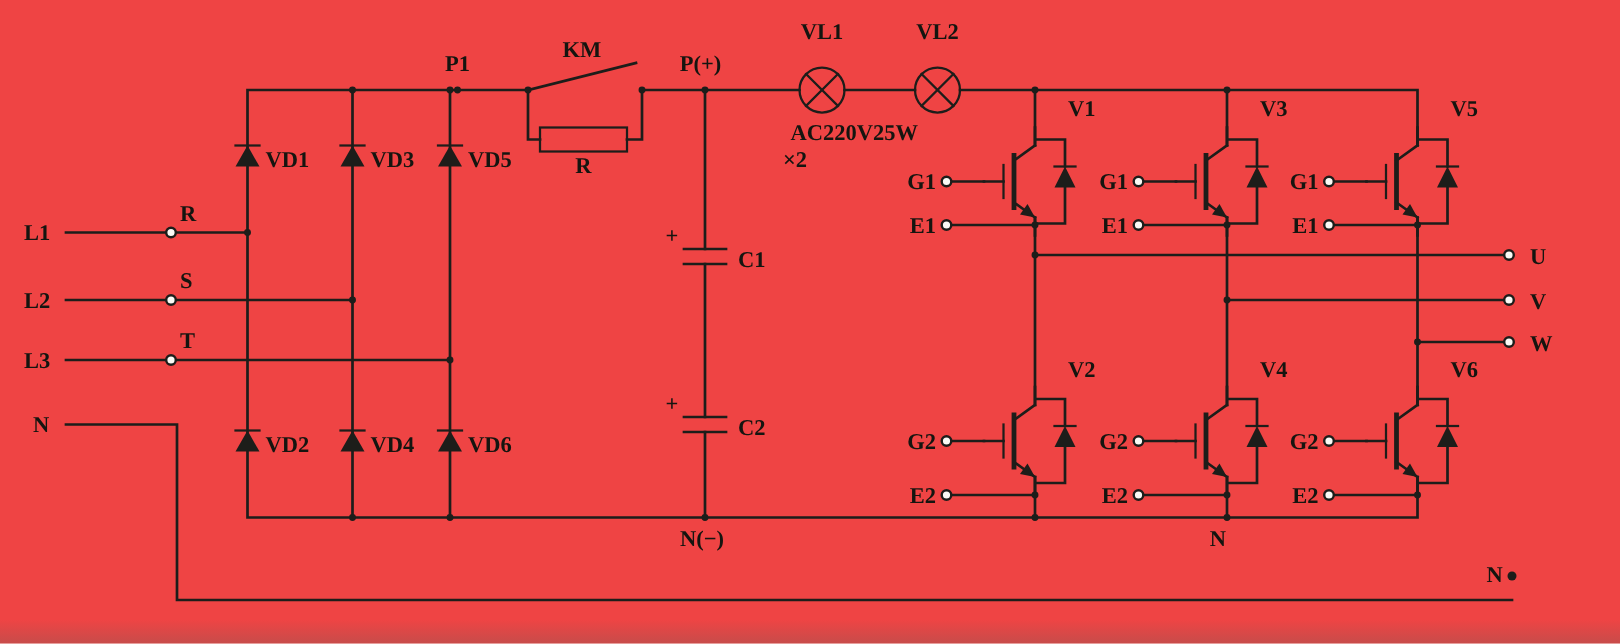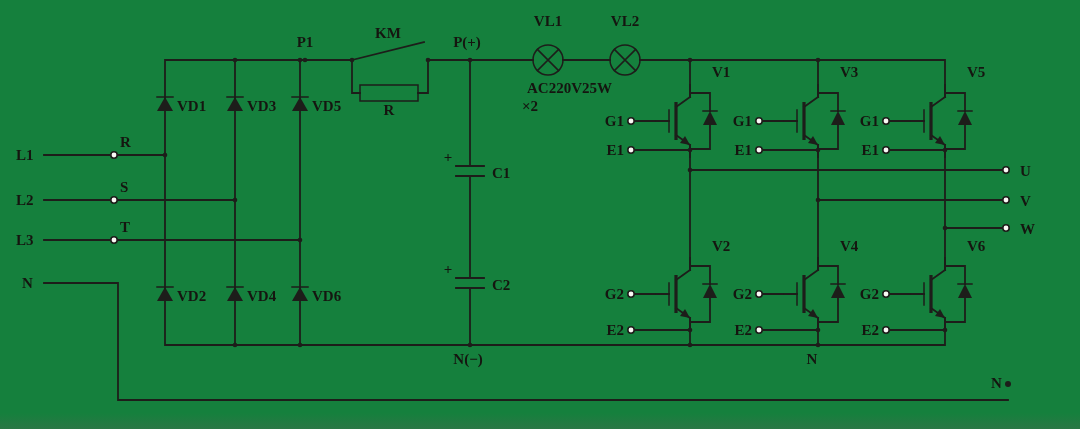--- a/index.html
+++ b/index.html
@@ -1,18 +1,18 @@
 <!DOCTYPE html>
 <html><head>
 <meta charset="utf-8">
 <style>
   html,body{margin:0;padding:0;background:#e9e8e4;}
   .canvas{
     position:relative;width:1080px;height:429px;margin:0;
-    background:#15803d;overflow:hidden;
+    background:#ef4444;overflow:hidden;
     font-family:"Liberation Serif","DejaVu Serif",serif;
   }
   svg{display:block;}
   .w{fill:none;stroke:#1d1d1a;stroke-width:1.8;stroke-linecap:square;}
   .thin{stroke-width:1.5;}
   .bodybar{fill:none;stroke:#1d1d1a;stroke-width:3.2;stroke-linecap:butt;}
   .fillb{fill:#1d1d1a;stroke:none;}
   .term{fill:#faf9f5;stroke:#1d1d1a;stroke-width:1.6;}
   .dot{fill:#1d1d1a;stroke:none;}
   text{font-family:"Liberation Serif","DejaVu Serif",serif;font-size:15px;font-weight:bold;fill:#151510;}

